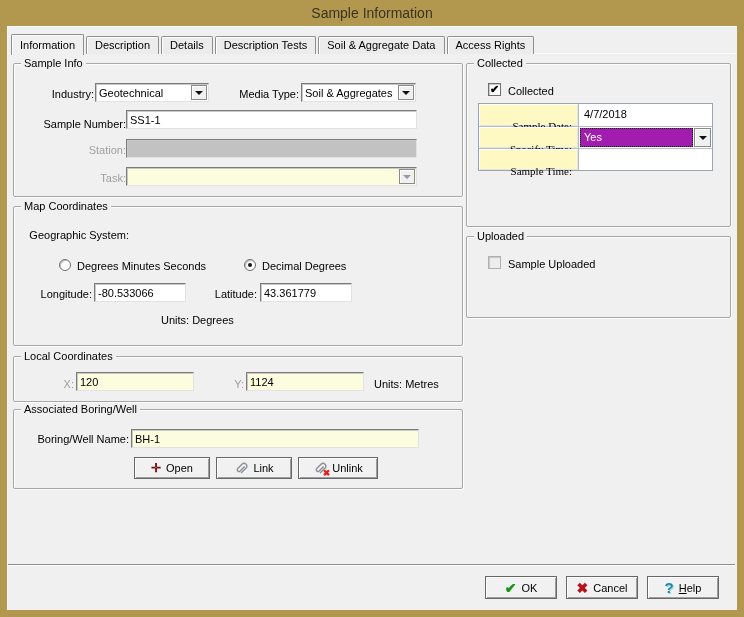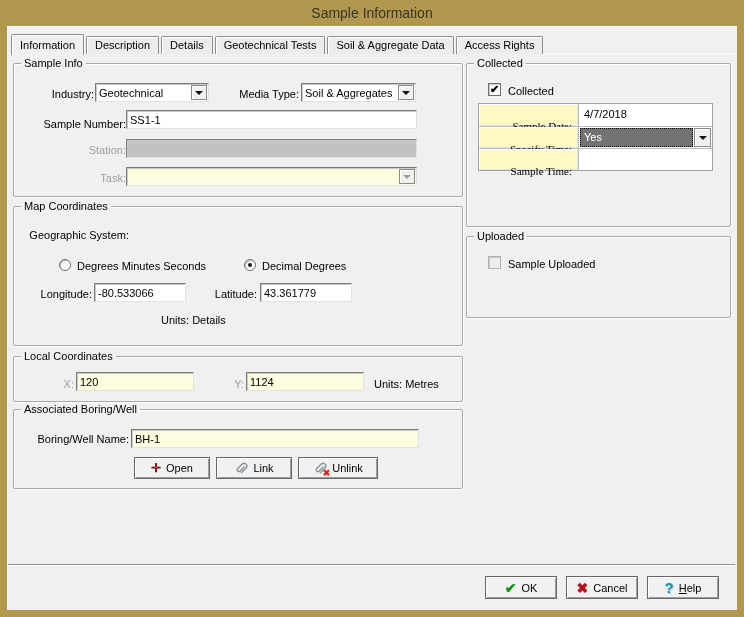--- a/index.html
+++ b/index.html
@@ -103,21 +103,21 @@
   .cgrid .lcell {
     width:100px; border-right:1px solid #b6bcc1; background:#fef9c3;
     box-shadow: inset 1px 1px 0 #fff, inset -1px -1px 0 #e4e4e4;
     text-align:right; padding:16px 6px 0 0;font-family:Liberation Serif, serif;
   }
   .cgrid .vcell { flex:1; position:relative; padding:4px 0 0 5px; }
   .combosel {
     position:absolute; inset:1px; display:flex;
   }
   .combosel .sel {
-    flex:1; background:#737373; color:#fff; padding:2px 0 12px 4px;
+    flex:1; background:#a21caf; color:#fff; padding:2px 0 12px 4px;
     outline:1px dotted #000; outline-offset:-1px; line-height:15px;
   }
   .combosel .btn {
     width:17px; background:#f0f0f0; border:1px solid #8a8a8a;
     box-shadow: inset 1px 1px 0 #fff; margin-left:1px;
     display:flex; align-items:center; justify-content:center;
   }
   .combosel .btn .tri {
     width:0; height:0;
     border-left:4px solid transparent; border-right:4px solid transparent;
@@ -150,21 +150,21 @@
   <div id="titlebar">
     <span>Sample Information</span>
   </div>
 
   <div id="client">
 
     <div id="tabs">
       <div class="tab active">Information</div>
       <div class="tab">Description</div>
       <div class="tab">Details</div>
-      <div class="tab">Geotechnical Tests</div>
+      <div class="tab">Description Tests</div>
       <div class="tab">Soil &amp; Aggregate Data</div>
       <div class="tab">Access Rights</div>
     </div>
 
     <div id="tabpage">
 
       <div class="group" style="left:5px; top:9px; width:450px; height:134px;">
         <span class="legend">Sample Info</span>
 
         <div class="lbl r" style="left:20px; top:24px; width:60px;">Industry:</div>
@@ -208,21 +208,21 @@
 
         <span class="radio checked" style="left:230px; top:52px;"></span>
         <div class="lbl" style="left:248px; top:53px;">Decimal Degrees</div>
 
         <div class="lbl r" style="left:10px; top:81px; width:68px;">Longitude:</div>
         <input class="field" style="left: 80px; top: 76px; width: 92px; height: 19px;" value="-80.533066">
 
         <div class="lbl r" style="left:190px; top:81px; width:53px;">Latitude:</div>
         <input class="field" style="left: 246px; top: 76px; width: 92px; height: 19px;" value="43.361779">
 
-        <div class="lbl" style="left:147px; top:107px;">Units: Details</div>
+        <div class="lbl" style="left:147px; top:107px;">Units: Degrees</div>
       </div>
 
       <div class="group" style="left:5px; top:302px; width:450px; height:46px;">
         <span class="legend">Local Coordinates</span>
 
         <div class="lbl r dis" style="left:30px; top:21px; width:30px;">X:</div>
         <input class="field yellow" style="left: 62px; top: 15px; width: 118px; height: 19px;" value="120">
 
         <div class="lbl r dis" style="left:200px; top:21px; width:30px;">Y:</div>
         <input class="field yellow" style="left: 232px; top: 15px; width: 118px; height: 19px;" value="1124">

